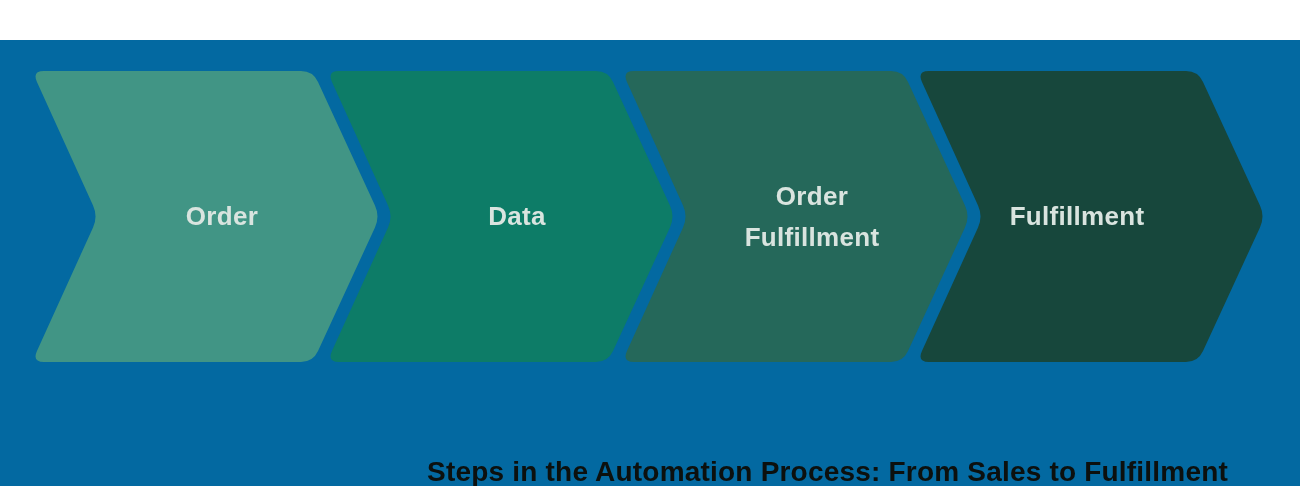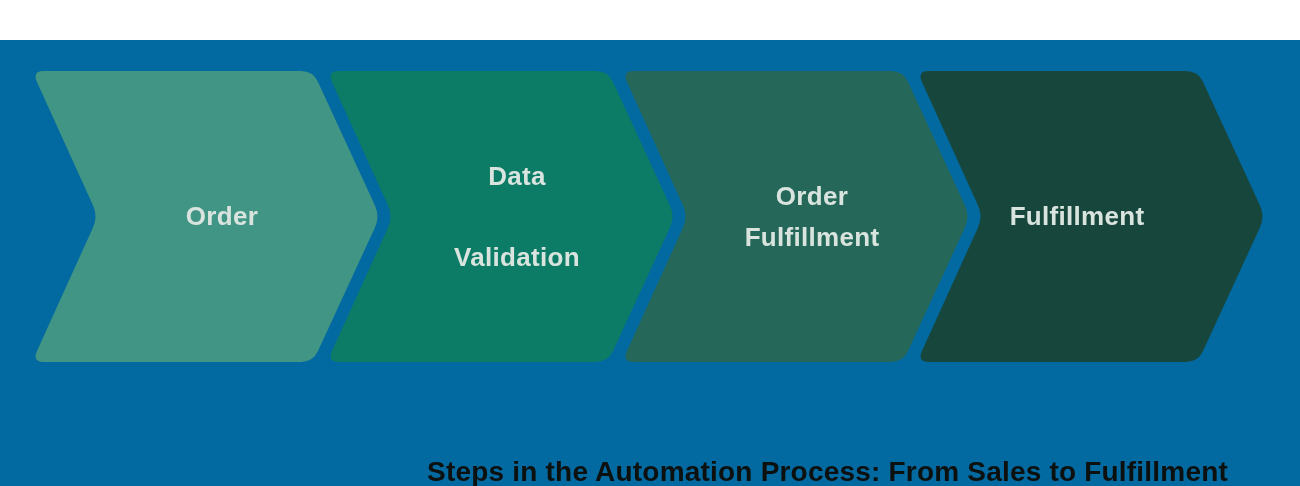--- a/index.html
+++ b/index.html
@@ -57,21 +57,20 @@
       <path d="M331.957145569701,41.92825273320457Q327,31 339,31L596,31Q608,31 613.0191950111132,41.899893643536906L669.9808049888868,165.6001063564631Q675,176.5 669.9808049888868,187.3998936435369L613.0191950111132,311.1001063564631Q608,322 596,322L339,322Q327,322 331.957145569701,311.0717472667954L388.042854430299,187.42825273320457Q393,176.5 388.042854430299,165.57174726679543Z" fill="#0d7c67"></path>
       <path d="M626.9571455697011,41.92825273320457Q622,31 634,31L891,31Q903,31 908.0191950111132,41.899893643536906L964.9808049888868,165.6001063564631Q970,176.5 964.9808049888868,187.3998936435369L908.0191950111132,311.1001063564631Q903,322 891,322L634,322Q622,322 626.9571455697011,311.0717472667954L683.0428544302989,187.42825273320457Q688,176.5 683.0428544302989,165.57174726679543Z" fill="#25685a"></path>
       <path d="M921.9571455697011,41.92825273320457Q917,31 929,31L1186,31Q1198,31 1203.0191950111132,41.899893643536906L1259.9808049888868,165.6001063564631Q1265,176.5 1259.9808049888868,187.3998936435369L1203.0191950111132,311.1001063564631Q1198,322 1186,322L929,322Q917,322 921.9571455697011,311.0717472667954L978.0428544302989,187.42825273320457Q983,176.5 978.0428544302989,165.57174726679543Z" fill="#17473c"></path>
     </svg>
   <div id="labels">
       <div class="step-label" style="left: 82px; color: rgb(217, 228, 223);">
         <div>Order</div>
       </div>
       <div class="step-label" style="left: 377px; color: rgb(217, 228, 223); gap: 40px;">
         <div>Data</div>
-        <div>Validation</div>
       </div>
       <div class="step-label" style="left: 672px; color: rgb(217, 228, 223);">
         <div>Order</div>
         <div>Fulfillment</div>
       </div>
       <div class="step-label" style="left: 937px; color: rgb(217, 228, 223);">
         <div>Fulfillment</div>
       </div>
     </div>
   <div class="caption" style="color: rgb(12, 16, 14);">Steps in the Automation Process: From Sales to Fulfillment</div>

